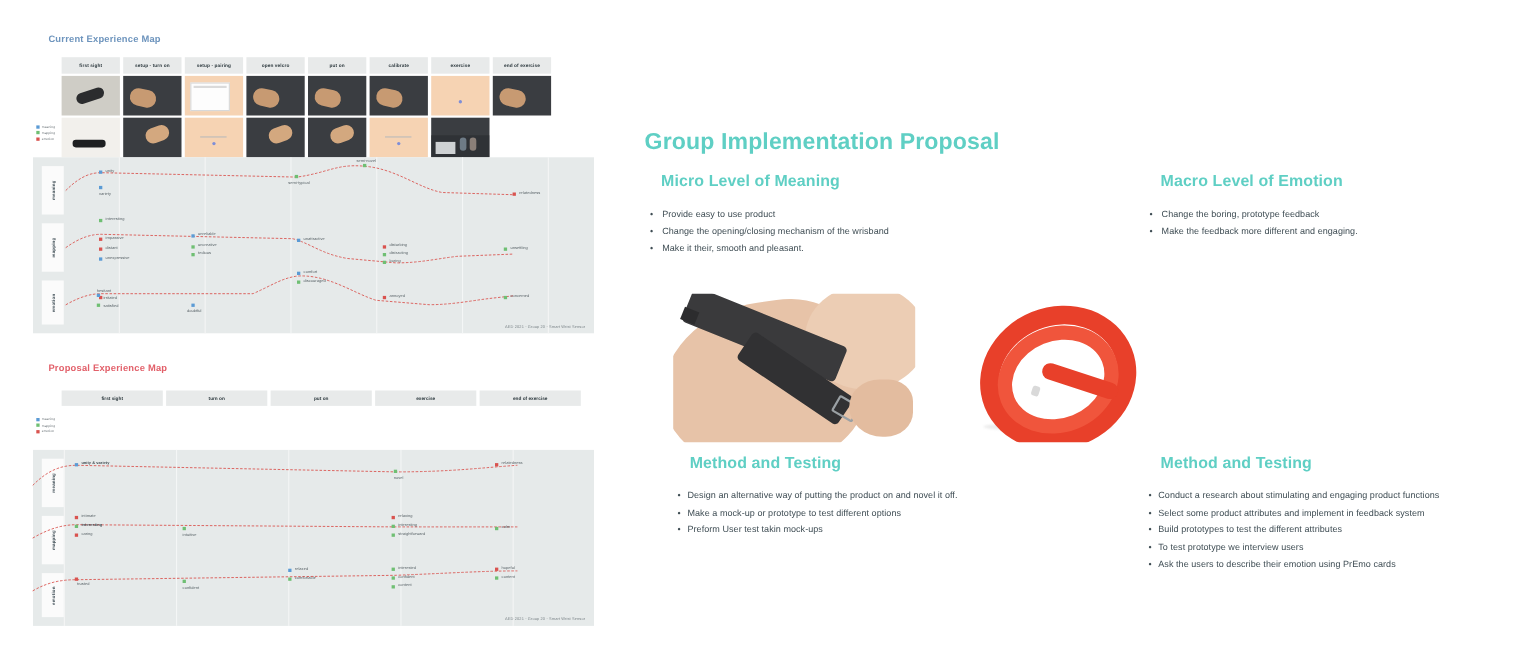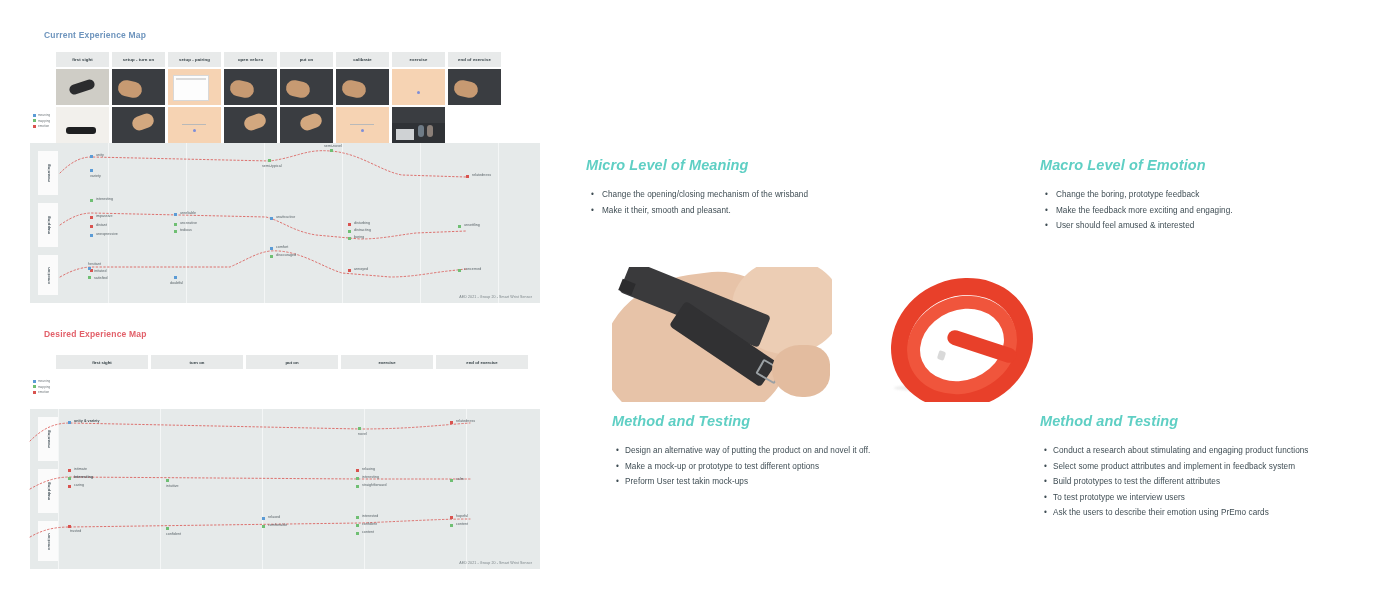--- a/index.html
+++ b/index.html
@@ -100,22 +100,21 @@
   .main-title{
     position:absolute;left:26px;top:117px;font-size:21px;font-weight:700;
     color:#5fcfc4;letter-spacing:.1px;
   }
   .col{position:absolute;top:157px;}
   .col.left{left:26px;width:430px;}
   .col.right{left:480px;width:360px;}
 
   .sec-head{
     font-size:14.5px;font-weight:700;color:#5fcfc4;letter-spacing:.1px;
-    margin:0 0 14px 0;
-    font-style:italic;
+    margin:0 0 14px 15px;
   }
   .sec-head.lower{margin-top:0;}
   ul.blist{margin:0;padding:0 0 0 16px;list-style:none;}
   ul.blist li{
     position:relative;font-size:8.2px;line-height:15.5px;color:#3f4d54;
     letter-spacing:.05px;
   }
   ul.blist li:before{
     content:"•";position:absolute;left:-11px;top:0;color:#3f4d54;font-size:8.2px;
   }
@@ -318,21 +317,21 @@
       <span class="node green" style="left:58px;top:133px"></span>
       <span class="nlabel" style="left:64px;top:133px">satisfied</span>
       <span class="node red" style="left:318px;top:126px"></span>
       <span class="nlabel" style="left:324px;top:124px">annoyed</span>
       <span class="node green" style="left:428px;top:126px"></span>
       <span class="nlabel" style="left:434px;top:124px">concerned</span>
 
       <div class="caption">AED 2021 - Group 20 - Smart Wrist Sensor</div>
     </div>
 
-    <div class="map-title desired">Desired Experience Map</div>
+    <div class="map-title desired">Proposal Experience Map</div>
 
     <div class="storyboard2">
       <div class="sb2-head">first sight</div>
       <div class="sb2-head">turn on</div>
       <div class="sb2-head">put on</div>
       <div class="sb2-head">exercise</div>
       <div class="sb2-head">end of exercise</div>
     </div>
 
     <div class="legend desired">
@@ -417,24 +416,26 @@
       <span class="nlabel" style="left:426px;top:105px">hopeful</span>
       <span class="node green" style="left:420px;top:115px"></span>
       <span class="nlabel" style="left:426px;top:113px">content</span>
 
       <div class="caption">AED 2021 - Group 20 - Smart Wrist Sensor</div>
     </div>
   </div>
 
   <div class="right-panel">
 
+    <div class="main-title">Group Implementation Proposal</div>
 
     <div class="col left">
       <div class="sec-head">Micro Level of Meaning</div>
       <ul class="blist">
+        <li>Provide easy to use product</li>
         <li>Change the opening/closing mechanism of the wrisband</li>
         <li>Make it their, smooth and pleasant.</li>
       </ul>
 
       <div id="p1" class="photo">
         <span class="arm"></span>
           <span class="arm2"></span>
         <span class="strap"></span>
           <span class="tip"></span>
         <span class="strap2"></span>
@@ -456,22 +457,21 @@
           <li>Make a mock-up or prototype to test different options</li>
           <li>Preform User test takin mock-ups</li>
         </ul>
       </div>
     </div>
 
     <div class="col right">
       <div class="sec-head">Macro Level of Emotion</div>
       <ul class="blist">
         <li>Change the boring, prototype feedback</li>
-        <li>Make the feedback more exciting and engaging.</li>
-        <li>User should feel amused &amp; interested</li>
+        <li>Make the feedback more different and engaging.</li>
       </ul>
 
       <div style="position:absolute;left:0;top:256px;width:370px">
         <div class="sec-head lower">Method and Testing</div>
         <ul class="blist wide">
           <li>Conduct a research about stimulating and engaging product functions</li>
           <li>Select some product attributes and implement in feedback system</li>
           <li>Build prototypes to test the different attributes</li>
           <li>To test prototype we interview users</li>
           <li>Ask the users to describe their emotion using PrEmo cards</li>

